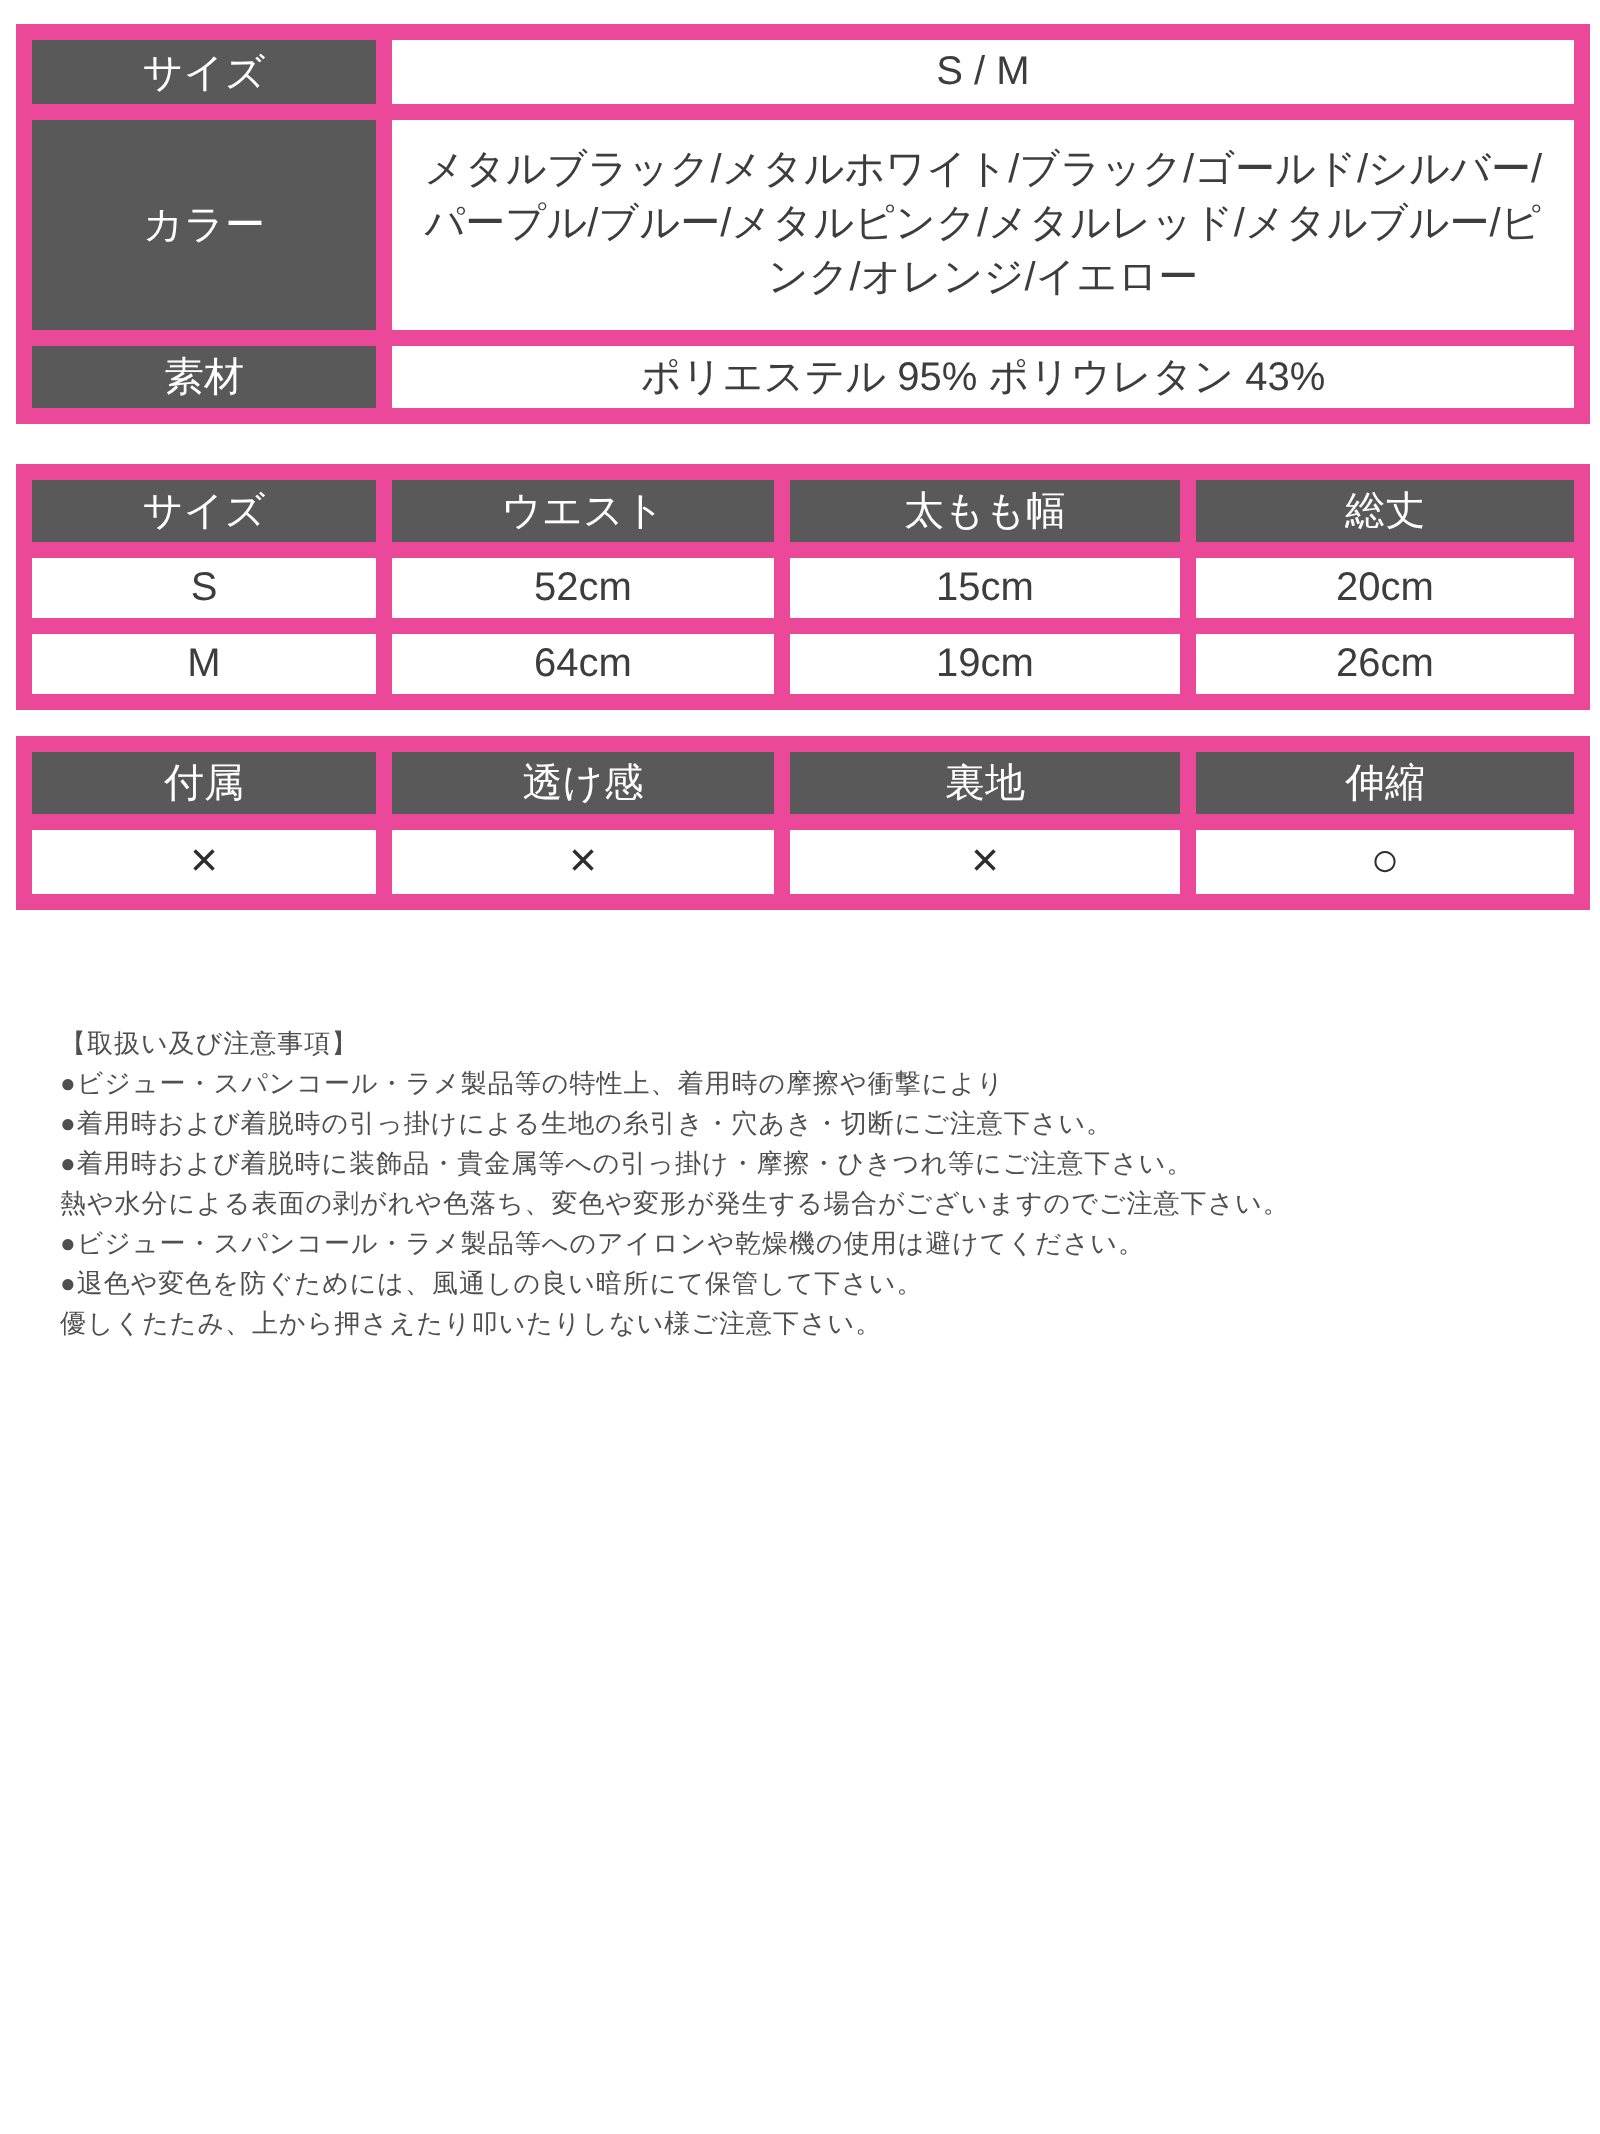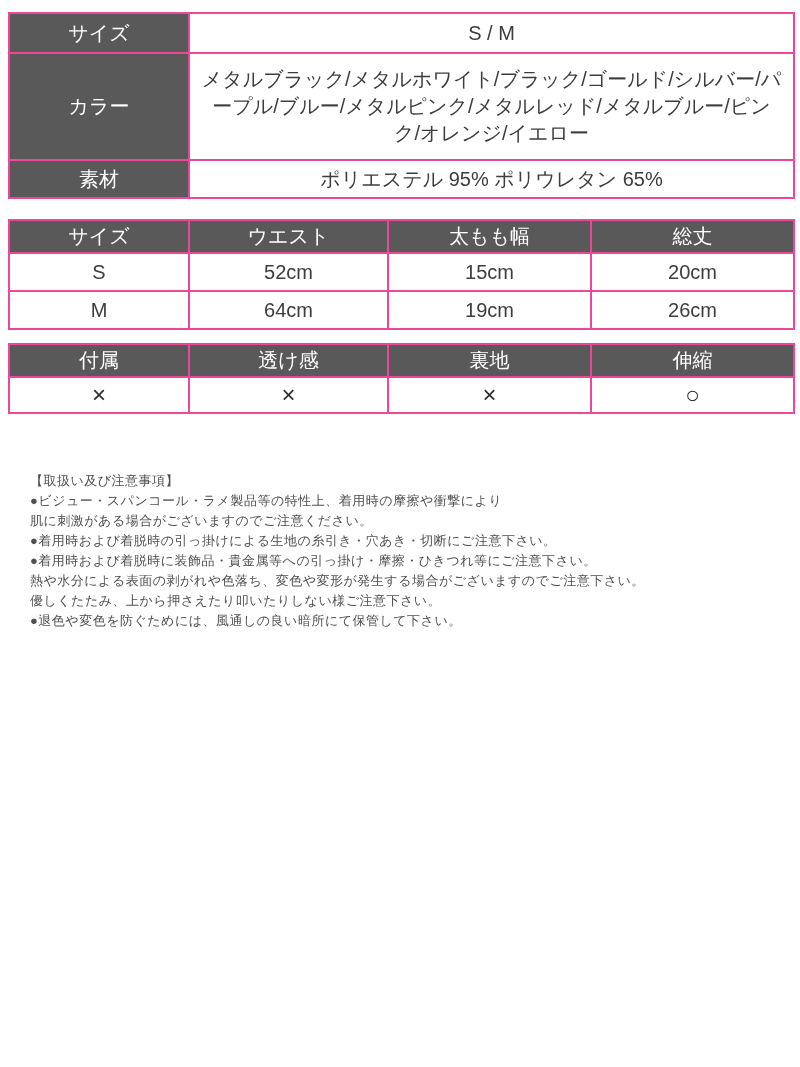--- a/index.html
+++ b/index.html
@@ -18,21 +18,21 @@
   }
   table.spec {
     border-collapse: collapse;
     table-layout: fixed;
     width: 787px;
     margin-left: 8px;
     font-size: 20px;
     color: #3d3d3d;
   }
   table.spec th, table.spec td {
-    border: 2px solid #ec4899;
+    border: 8px solid #ec4899;
     text-align: center;
     vertical-align: middle;
     padding: 2px 4px;
     overflow: hidden;
   }
   table.spec th {
     background: #595959;
     color: #ffffff;
     font-weight: normal;
   }
@@ -82,21 +82,21 @@
         <tr class="r-size">
       <th>サイズ</th>
       <td>S / M</td>
     </tr>
     <tr class="r-color">
       <th>カラー</th>
       <td class="color-val">メタルブラック/メタルホワイト/ブラック/ゴールド/シルバー/パープル/ブルー/メタルピンク/メタルレッド/メタルブルー/ピンク/オレンジ/イエロー</td>
     </tr>
     <tr class="r-fab">
       <th>素材</th>
-      <td>ポリエステル 95% ポリウレタン 65%</td>
+      <td>ポリエステル 95% ポリウレタン 43%</td>
     </tr>
   </tbody>
     </table>
 
   <table class="spec sizes">
     <colgroup>
         <col class="c1">
         <col class="c2">
         <col class="c3">
         <col>
@@ -142,21 +142,21 @@
       <td class="sym">×</td>
       <td class="sym">×</td>
       <td class="sym">○</td>
     </tr>
   </tbody>
     </table>
 
   <div class="notes">
     <div class="line">【取扱い及び注意事項】</div>
     <div class="line">●ビジュー・スパンコール・ラメ製品等の特性上、着用時の摩擦や衝撃により</div>
-    <div class="line">肌に刺激がある場合がございますのでご注意ください。</div>
     <div class="line">●着用時および着脱時の引っ掛けによる生地の糸引き・穴あき・切断にご注意下さい。</div>
     <div class="line">●着用時および着脱時に装飾品・貴金属等への引っ掛け・摩擦・ひきつれ等にご注意下さい。</div>
     <div class="line">熱や水分による表面の剥がれや色落ち、変色や変形が発生する場合がございますのでご注意下さい。</div>
+    <div class="line">●ビジュー・スパンコール・ラメ製品等へのアイロンや乾燥機の使用は避けてください。</div>
+    <div class="line">●退色や変色を防ぐためには、風通しの良い暗所にて保管して下さい。</div>
     <div class="line">優しくたたみ、上から押さえたり叩いたりしない様ご注意下さい。</div>
-    <div class="line">●退色や変色を防ぐためには、風通しの良い暗所にて保管して下さい。</div>
   </div>
 
 </div>
 
 </body></html>

